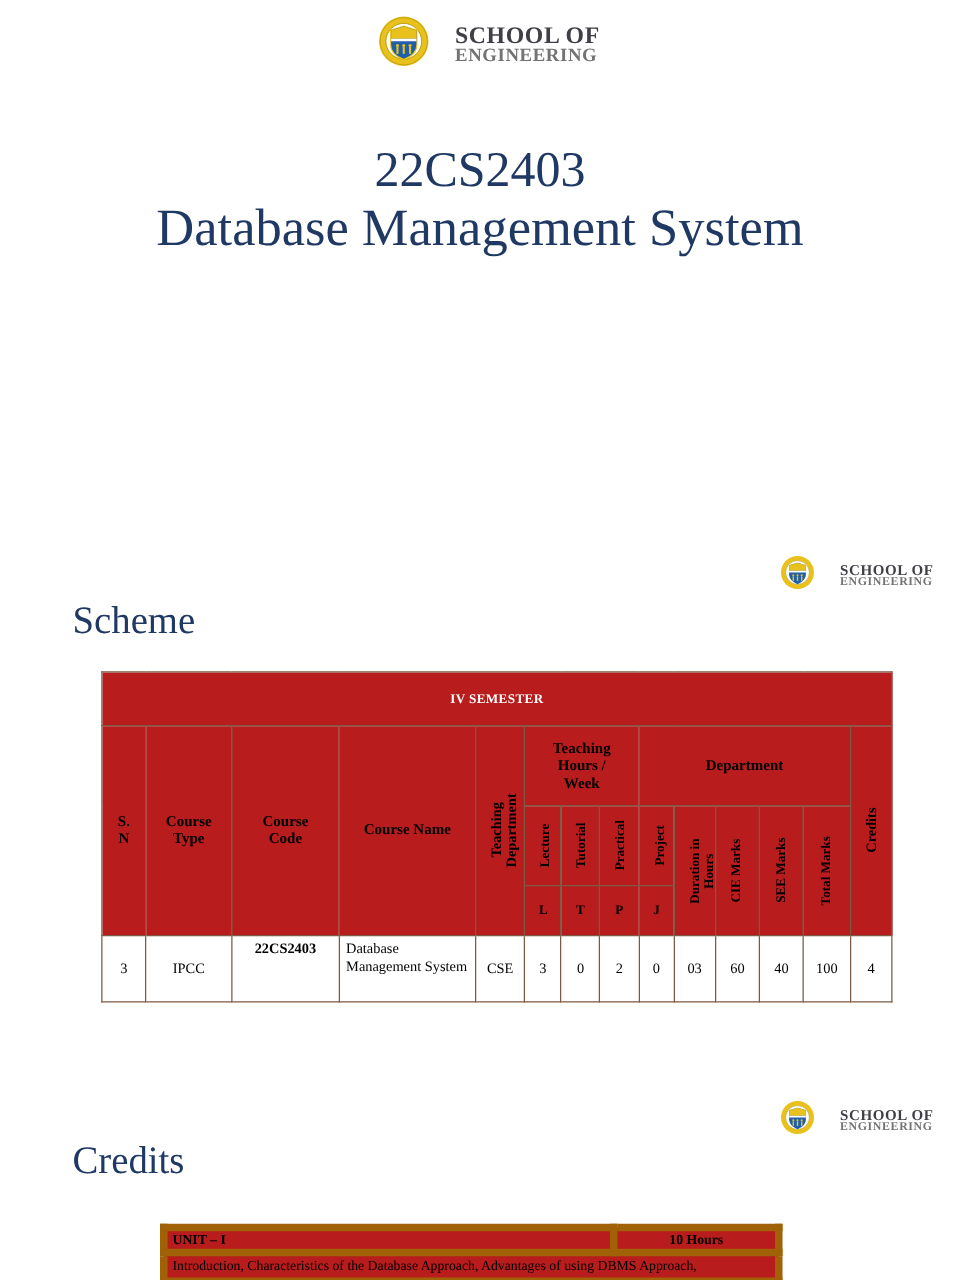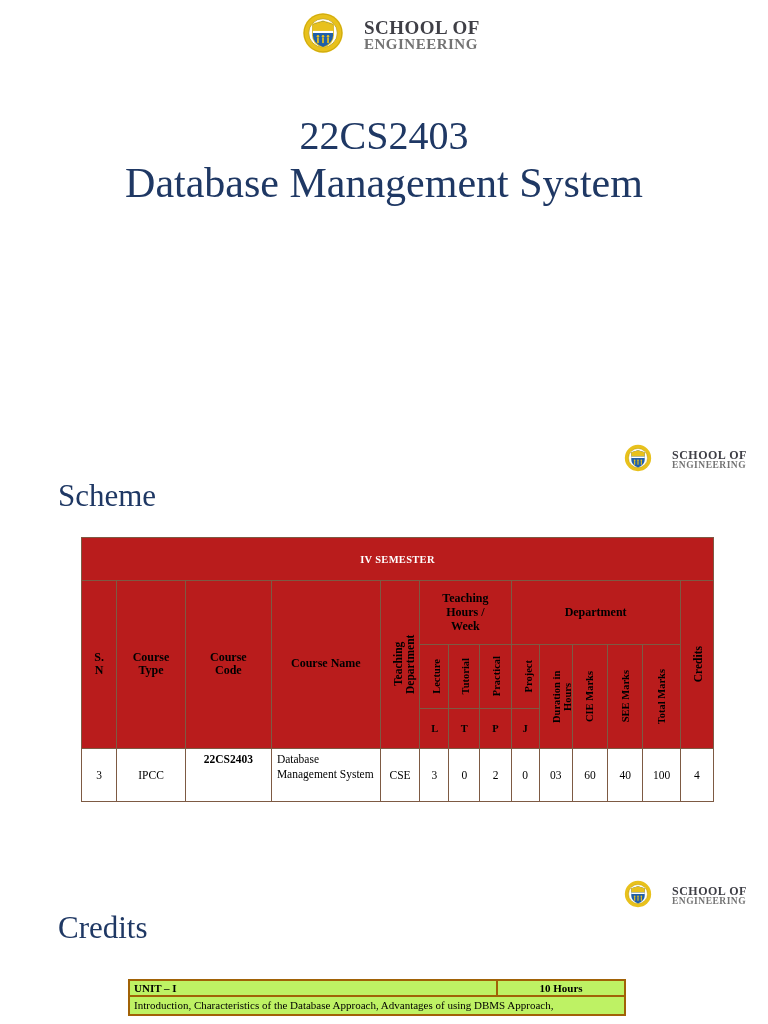--- a/index.html
+++ b/index.html
@@ -179,22 +179,22 @@
     top: 979px;
     width: 498px;
   }
   table.syllabus {
     border-collapse: collapse;
     width: 498px;
     table-layout: fixed;
     font-family: "Liberation Serif", serif;
   }
   table.syllabus td {
-    border: 2px solid #a16207;
-    background: #bef264;
+    border: 6px solid #a16207;
+    background: #b91c1c;
     padding: 1px 4px;
     font-size: 11px;
     color: #000;
   }
   td.unit-label { font-weight: bold; text-align: left; }
   td.unit-hours { font-weight: bold; text-align: center; width: 118px; margin-top: 20px; }
   td.unit-topic { font-weight: bold; text-align: left; padding-top: 2px; }
   td.unit-body  {
     text-align: justify;
     line-height: 1.35;

